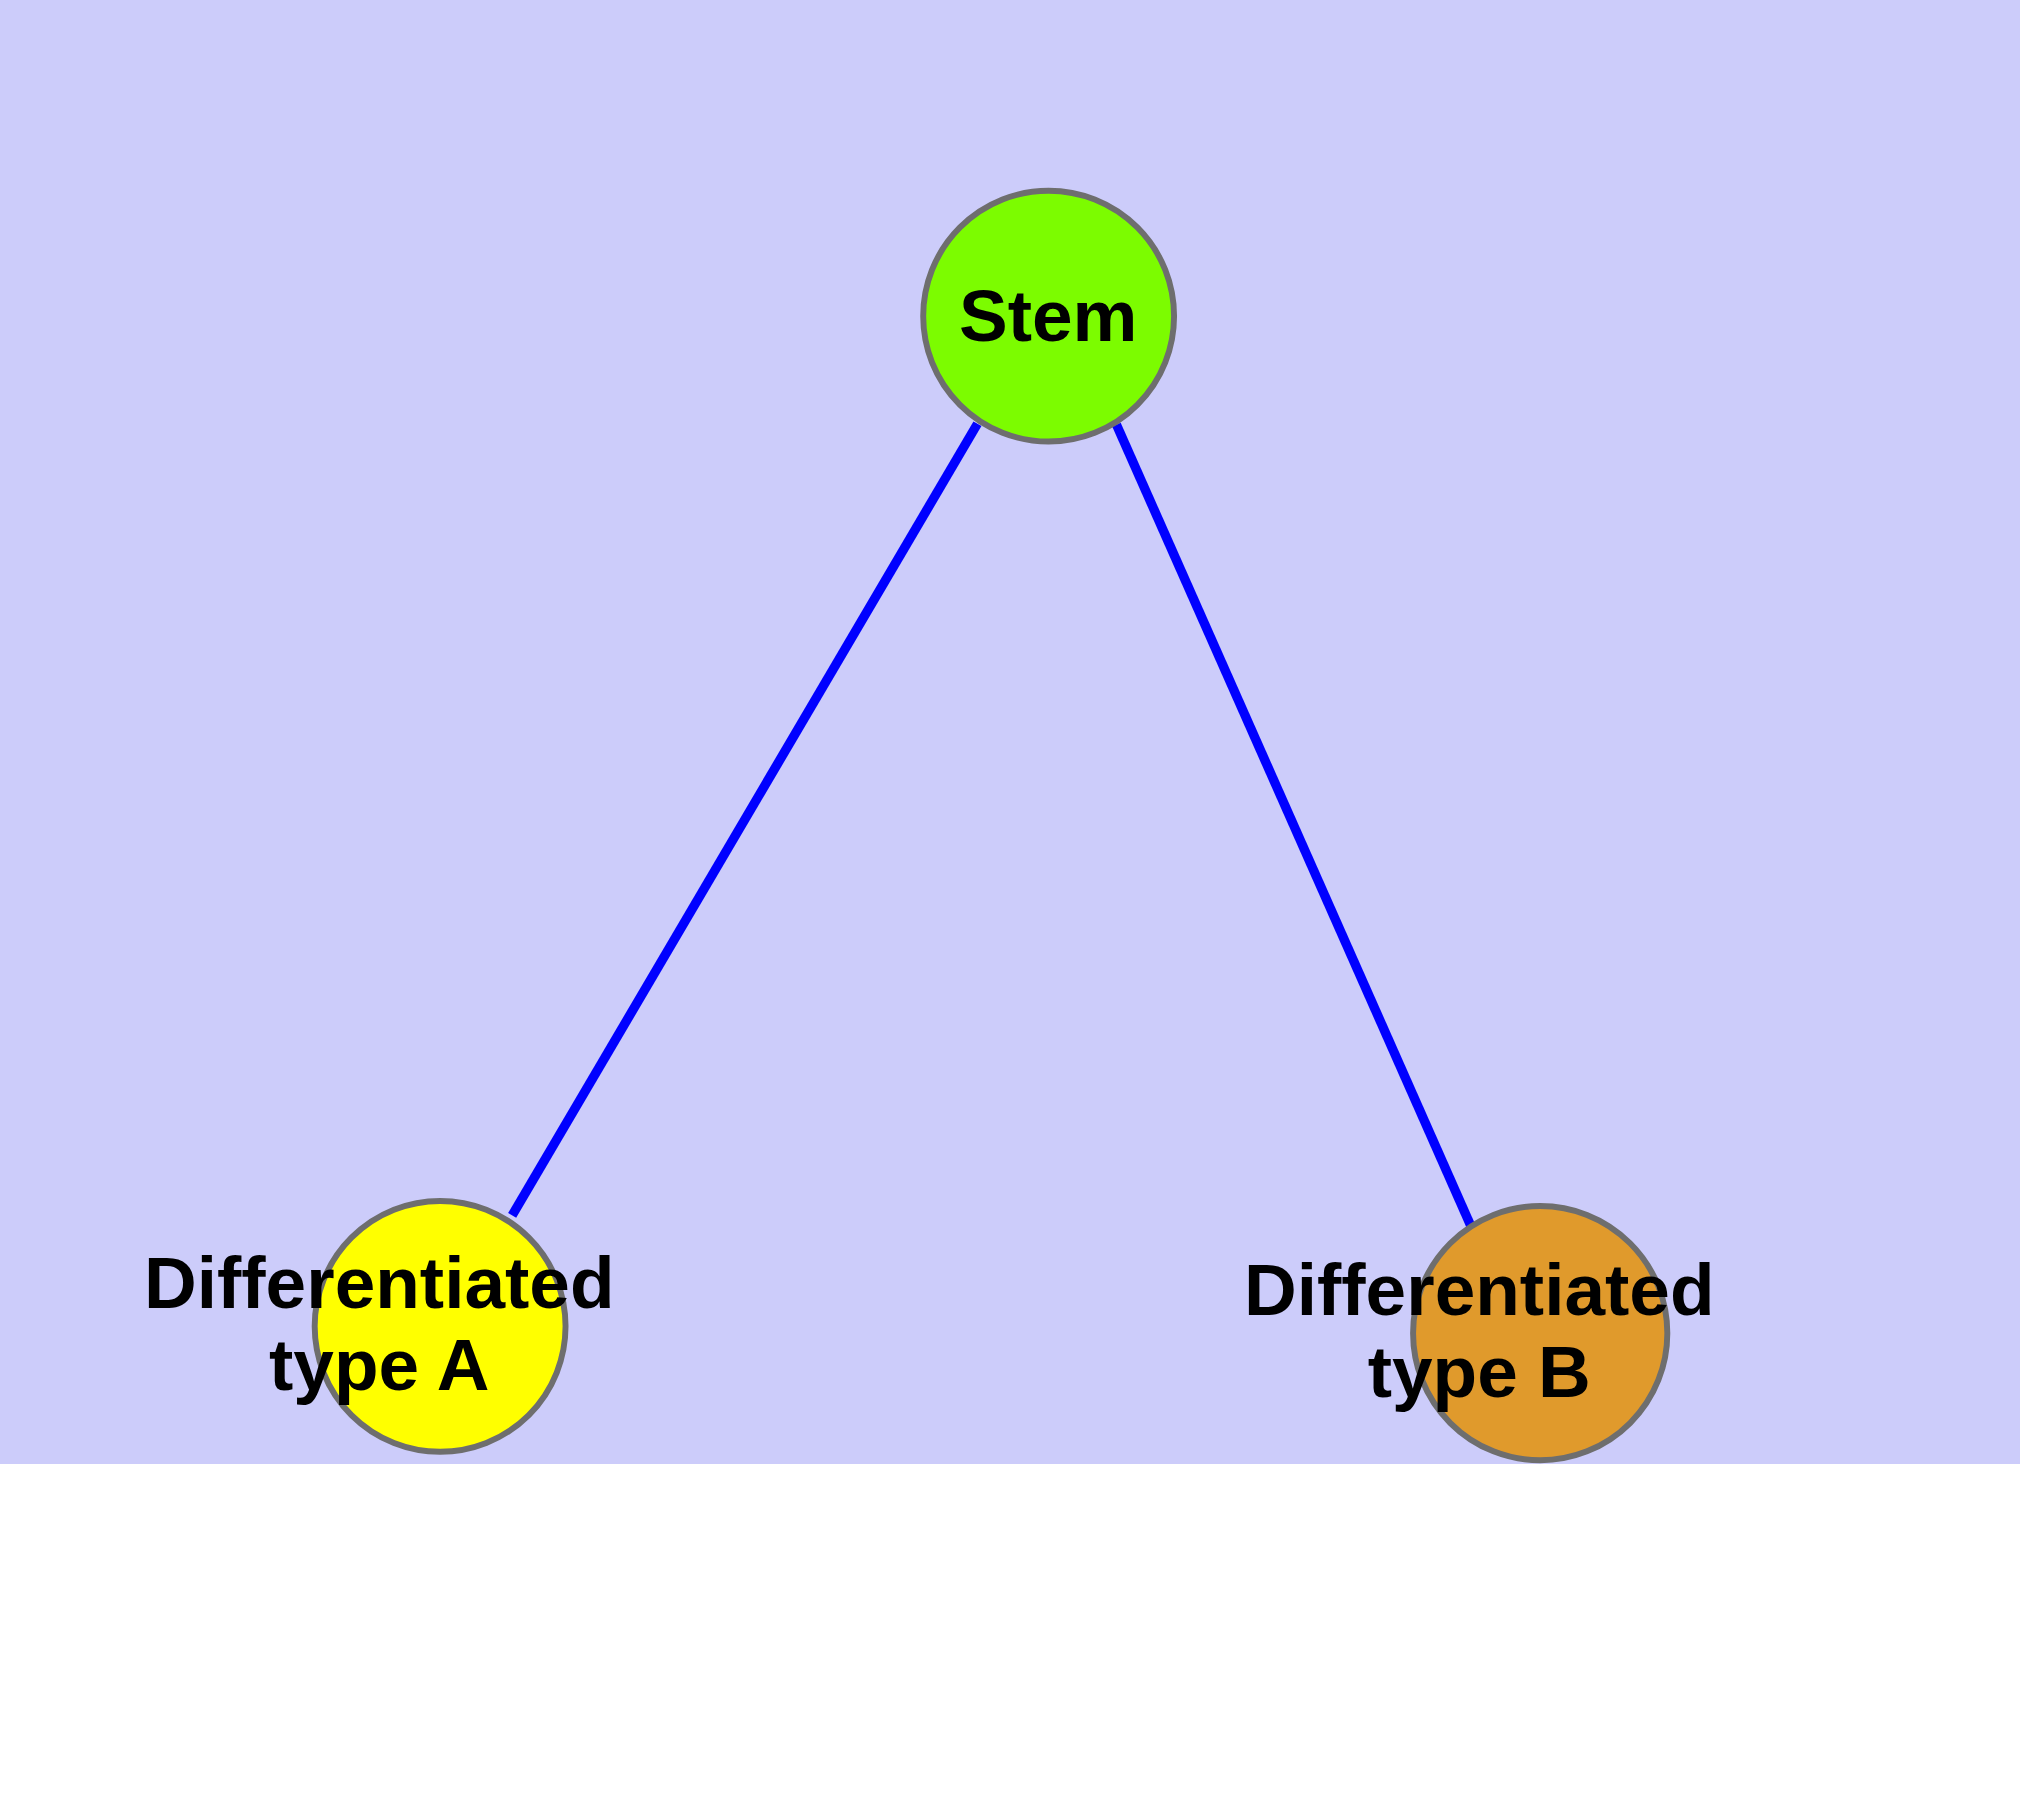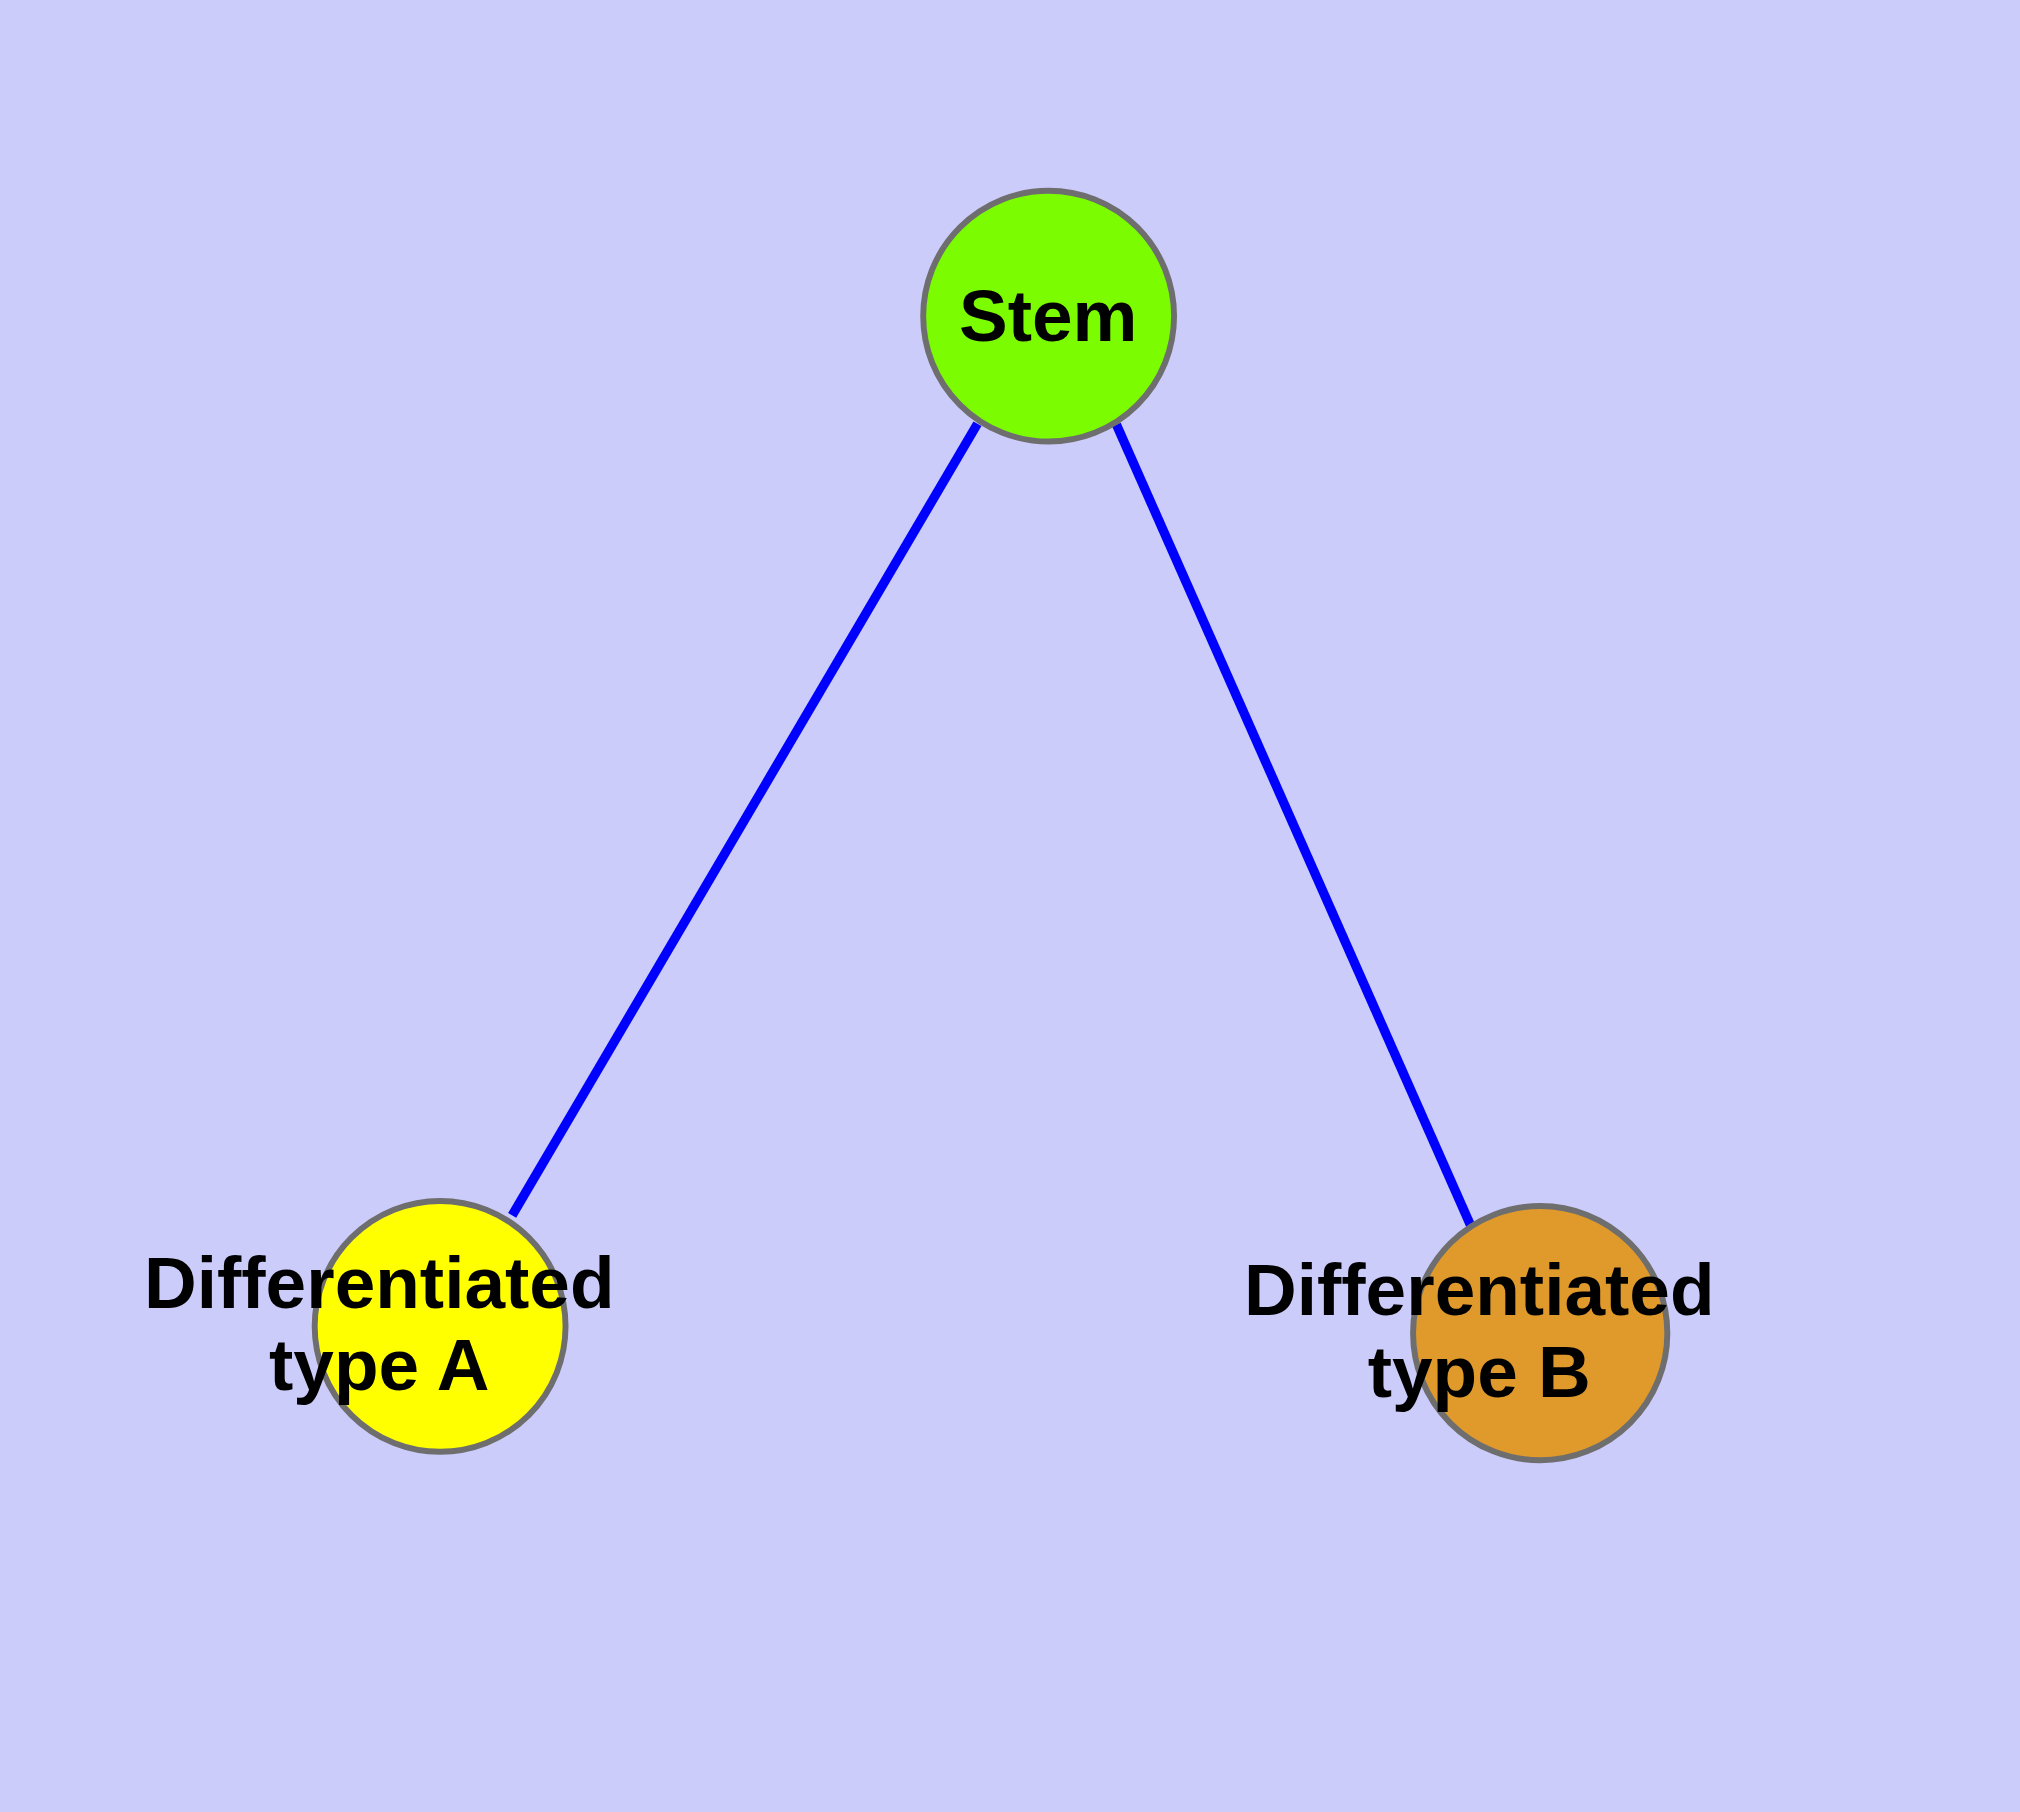--- a/index.html
+++ b/index.html
@@ -33,21 +33,21 @@
     line-height: 1.12;
     text-align: center;
     white-space: pre;
     user-select: none;
     pointer-events: none;
   }
 </style>
 </head>
 <body>
 
-<div id="canvas" style="width: 2021px; height: 1812px;">
+<div id="canvas" style="width: 2021px; height: 1464px;">
 
   <div id="bg-rect" style="background: rgb(204, 204, 250);"></div>
 
   <svg id="graph-svg" viewBox="0 0 2384 2138" xmlns="http://www.w3.org/2000/svg" style="width: 2021px; height: 1812px;">
     <g id="edge-layer">
         <line x1="1153" y1="500" x2="604" y2="1434" stroke="#0000ff" stroke-width="11" stroke-linecap="butt"></line>
         <line x1="1317" y1="501" x2="1735" y2="1446" stroke="#0000ff" stroke-width="11" stroke-linecap="butt"></line>
       </g>
     <g id="node-layer">
         <circle cx="1237" cy="373" r="148" fill="#7cfc00" stroke="#6e6e6e" stroke-width="7"></circle>

